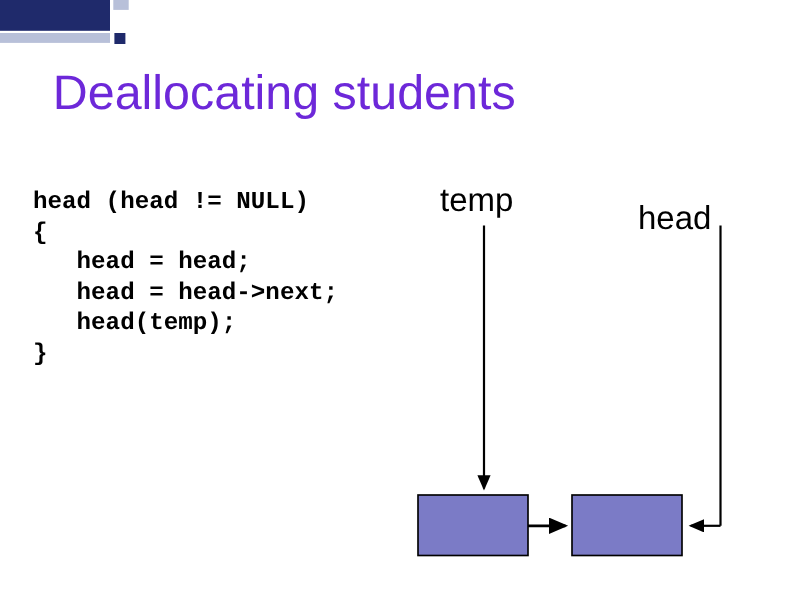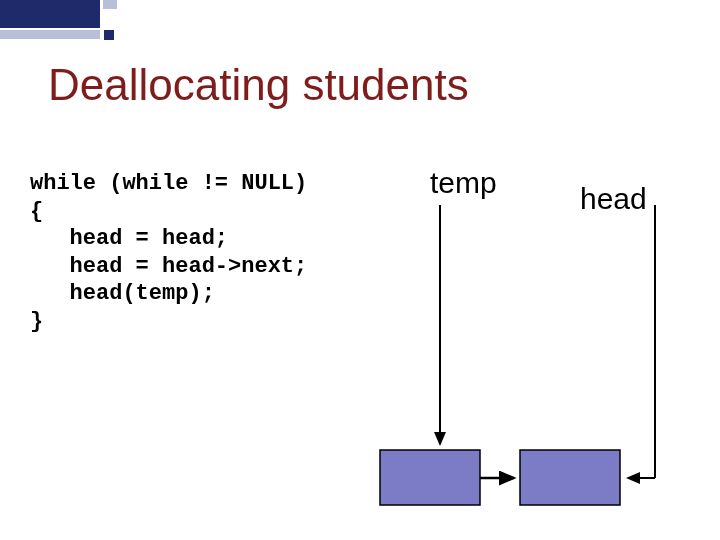--- a/index.html
+++ b/index.html
@@ -49,40 +49,40 @@
     width: 100px;
     height: 9px;
     background: #b8c0d9;
   }
   .slide-title {
     position: absolute;
     top: 60px;
     left: 48px;
     font-size: 44px;
     font-weight: 400;
-    color: #7f1d1d;
+    color: #6d28d9;
   }
   .code-block {
     position: absolute;
     top: 170px;
     left: 30px;
     font-family: "Courier New", Courier, monospace;
     font-size: 22px;
     font-weight: bold;
     line-height: 1.25;
     color: #000;
     white-space: pre;
   }
   .label {
     position: absolute;
     font-size: 30px;
     color: #000;
     font-weight: 400;
   }
-  .label-temp { top: 166px; left: 430px; text-align: right; }
+  .label-temp { top: 166px; left: 400px; text-align: right; }
   .label-head { top: 166px; left: 580px; margin-top: 16px; }
   .diagram {
     position: absolute;
     top: 0;
     left: 0;
     width: 720px;
     height: 540px;
     pointer-events: none;
   }
 </style>
@@ -91,21 +91,21 @@
 
 <div class="corner-decoration">
   <div class="corner-navy"></div>
   <div class="corner-small-3"></div>
   <div class="corner-small-2"></div>
   <div class="corner-small-1"></div>
 </div>
 
 <h1 class="slide-title">Deallocating students</h1>
 
-<div class="code-block"><span>while (while != NULL)</span>
+<div class="code-block"><span>head (head != NULL)</span>
 <span>{</span>
 <span>   head = head;</span>
 <span>   head = head-&gt;next;</span>
 <span>   head(temp);</span>
 <span>}</span></div>
 
 <div class="label label-temp">temp</div>
 <div class="label label-head">head</div>
 
 <svg class="diagram" width="720" height="540">

